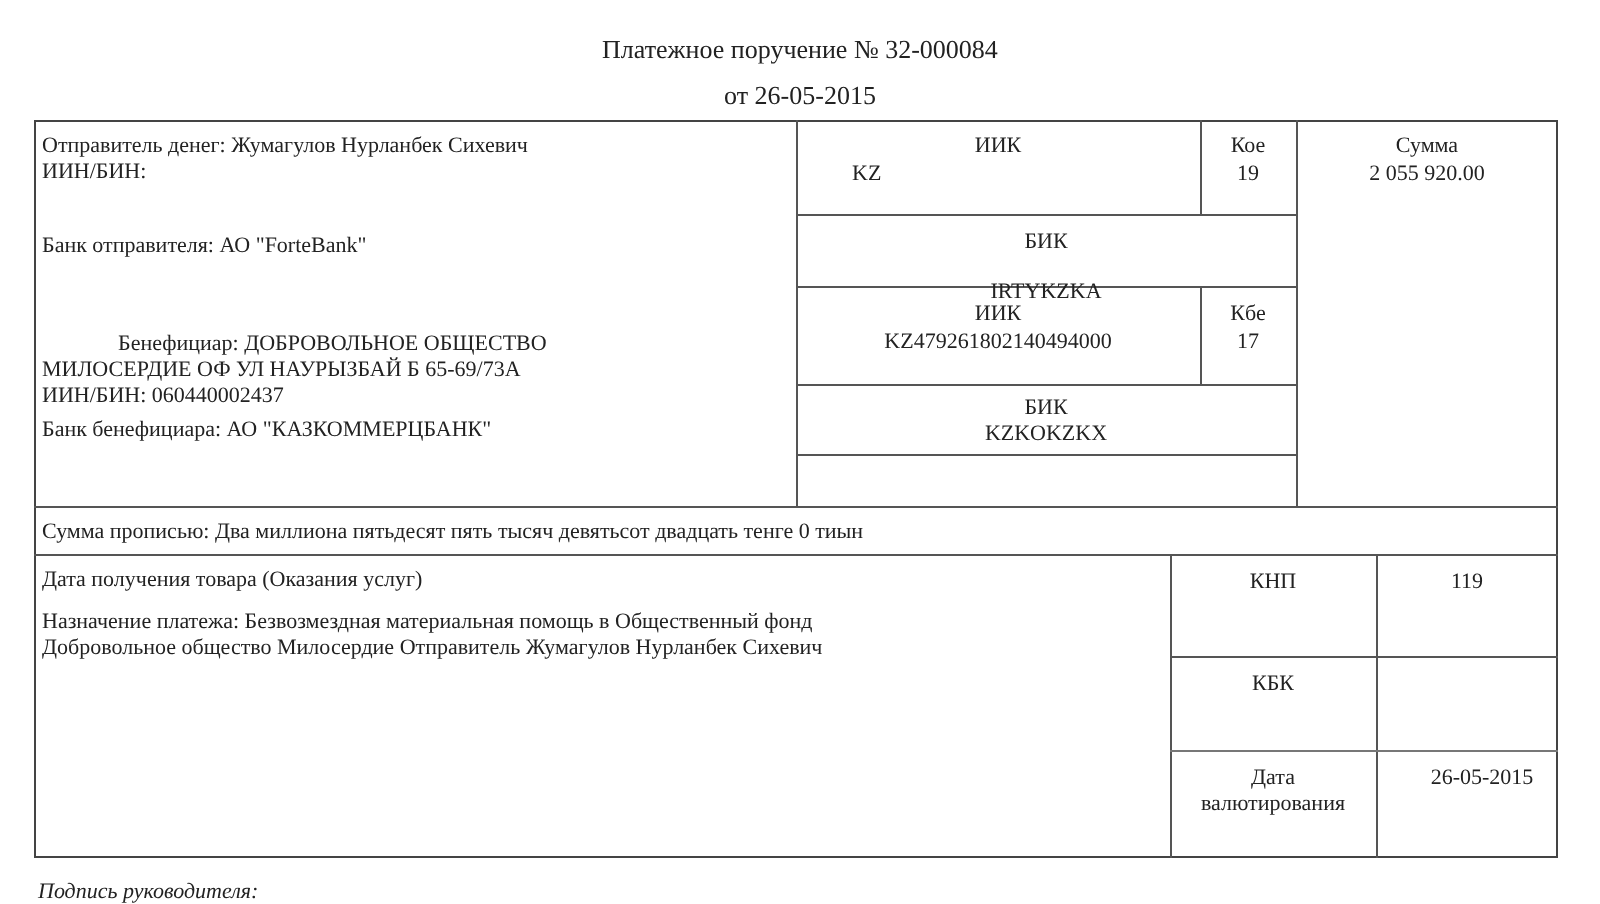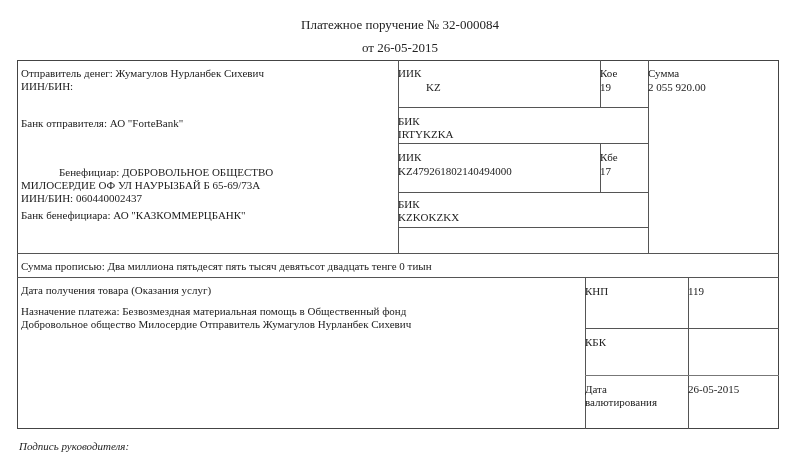--- a/index.html
+++ b/index.html
@@ -9,21 +9,21 @@
     position:relative;
   }
   .title {
     position:absolute; left:0; width:800px; text-align:center;
     font-size:13px; color:#222;
   }
   .t1 { top:17px; }
   .t2 { top:40px; }
   .box { position:absolute; border:1.5px solid #444; box-sizing:border-box; }
   .txt { position:absolute; font-size:11px; line-height:12px; white-space:nowrap; color:#222; }
-  .center { text-align:left; }
+  .center { text-align:center; }
   .hline { position:absolute; height:0; border-top:1.5px solid #555; }
   .vline { position:absolute; width:0; border-left:1.5px solid #555; }
   .thin { border-color:#777; }
   .footer { position:absolute; left:19px; top:440px; font-size:11px; color:#222;font-style:italic; }
 </style>
 </head>
 <body>
 
 <div class="title t1">Платежное поручение № 32-000084</div>
 <div class="title t2">от 26-05-2015</div>
@@ -49,21 +49,21 @@
 
 <div class="txt" style="left:21px; top:67px;">Отправитель денег: Жумагулов Нурланбек Сихевич</div>
 <div class="txt" style="left:21px; top:80px;">ИИН/БИН:</div>
 <div class="txt" style="left:21px; top:117px;">Банк отправителя: АО "ForteBank"</div>
 
 <div class="txt center" style="left:398px; width:202px; top:67px;">ИИК</div>
 <div class="txt" style="left:426px; top:81px;">KZ</div>
 <div class="txt center" style="left:600px; width:48px; top:67px;">Кое</div>
 <div class="txt center" style="left:600px; width:48px; top:81px;">19</div>
 <div class="txt center" style="left:398px; width:250px; top:115px;">БИК</div>
-<div class="txt center" style="left:398px; width:250px; top:128px;">IRTYKZKA</div>
+<div class="txt center" style="left:398px; width:250px; top:140px;">IRTYKZKA</div>
 
 <div class="txt center" style="left:648px; width:131px; top:67px;">Сумма</div>
 <div class="txt center" style="left:648px; width:131px; top:81px;">2 055 920.00</div>
 
 <div class="txt" style="left:21px; top:166px;margin-left:38px;">Бенефициар: ДОБРОВОЛЬНОЕ ОБЩЕСТВО</div>
 <div class="txt" style="left:21px; top:179px;">МИЛОСЕРДИЕ ОФ УЛ НАУРЫЗБАЙ Б 65-69/73А</div>
 <div class="txt" style="left:21px; top:192px;">ИИН/БИН: 060440002437</div>
 <div class="txt" style="left:21px; top:209px;">Банк бенефициара: АО "КАЗКОММЕРЦБАНК"</div>
 
 <div class="txt center" style="left:398px; width:202px; top:151px;">ИИК</div>

